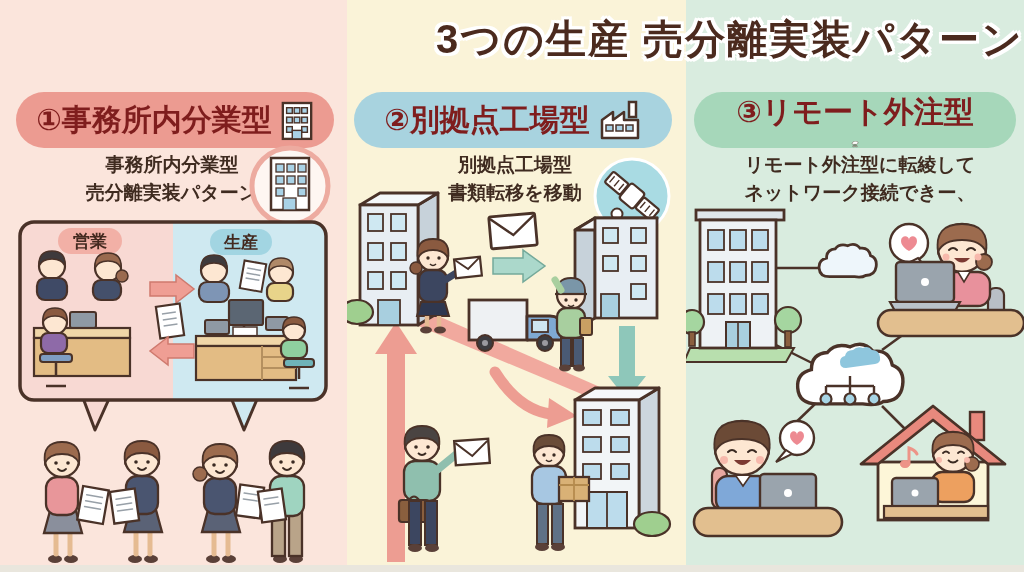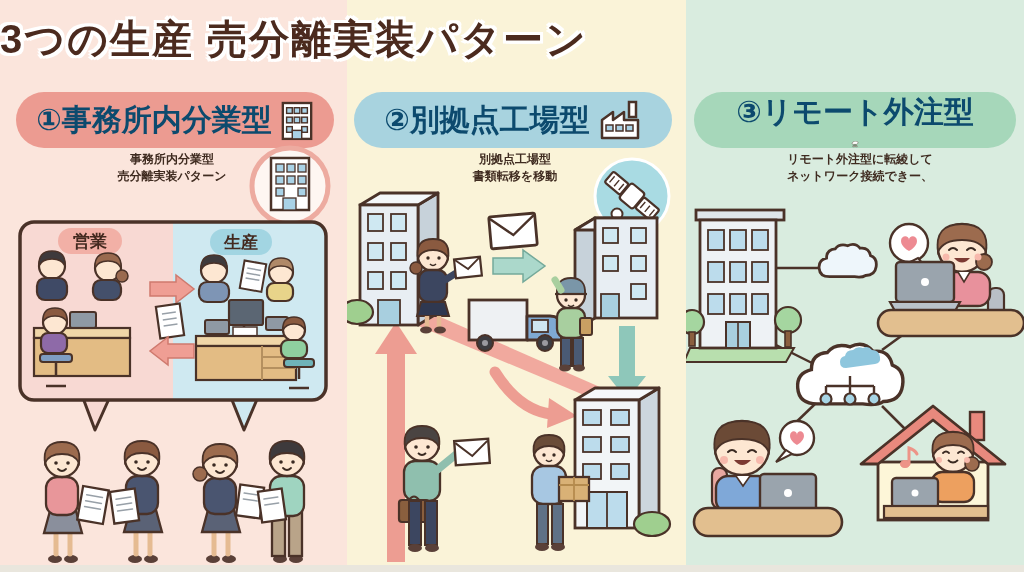--- a/index.html
+++ b/index.html
@@ -3,31 +3,31 @@
 <meta charset="utf-8">
 <style>
   html,body{margin:0;padding:0;}
   body{font-family:"Liberation Sans","DejaVu Sans",sans-serif;}
   .canvas{position:relative;width:1024px;height:572px;overflow:hidden;background:#faf3d8;}
   .bg{position:absolute;top:0;height:572px;}
   .bg.c1{left:0;width:347px;background:#fbe5dc;}
   .bg.c2{left:347px;width:339px;background:#faf3d8;}
   .bg.c3{left:686px;width:338px;background:#d9ecdf;}
   .bottom-strip{position:absolute;left:0;bottom:0;width:1024px;height:7px;background:#e9e6dd;}
-  .title{position:absolute;top:12px;left:0;width:1024px;margin:0;text-align:left;
+  .title{position:absolute;top:12px;left:0;width:1024px;margin:0;text-align:right;
     font-size:40px;font-weight:bold;letter-spacing:2px;color:#4b2a1e;
     text-shadow:-3px -3px 0 #fff,3px -3px 0 #fff,-3px 3px 0 #fff,3px 3px 0 #fff,
                 -3px 0 0 #fff,3px 0 0 #fff,0 -3px 0 #fff,0 3px 0 #fff;}
   .pill{position:absolute;top:92px;height:56px;border-radius:28px;display:flex;
     align-items:center;justify-content:center;gap:8px;}
-  .pill .txt{font-size:30px;font-weight:bold;color:#0c4a6e;white-space:nowrap;}
+  .pill .txt{font-size:30px;font-weight:bold;color:#7f1d1d;white-space:nowrap;}
   .pill.h1{left:16px;width:318px;background:#ec9b91;}
   .pill.h2{left:354px;width:318px;background:#a8d3df;justify-content:center;}
   .pill.h3{left:694px;width:322px;background:#a6d7ba;flex-direction:column;}
-  .caption{position:absolute;top:151px;text-align:center;font-size:12px;font-weight:bold;
+  .caption{position:absolute;top:151px;text-align:center;font-size:19px;font-weight:bold;
     color:#3f2b20;line-height:1.45;}
   .caption.k1{left:52px;width:240px;}
   .caption.k2{left:400px;width:230px;}
   .caption.k3{left:705px;width:310px;}
   svg.ill{position:absolute;top:0;}
   svg text{font-family:"Liberation Sans","DejaVu Sans",sans-serif;font-weight:bold;}
 </style>
 </head>
 <body>
 

